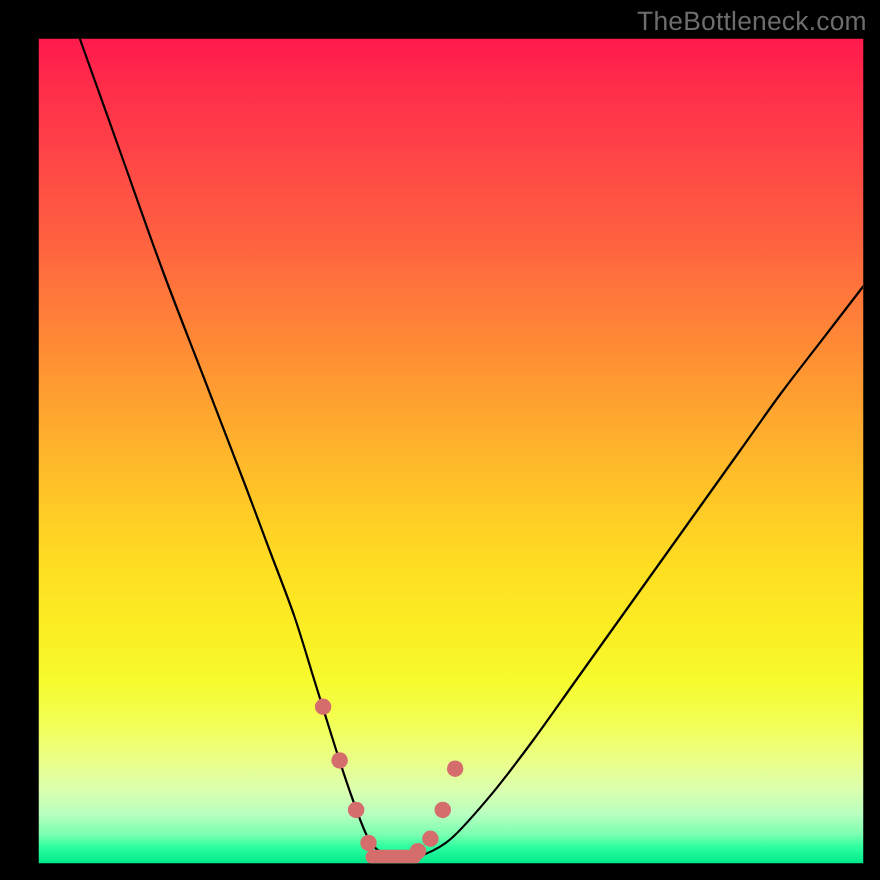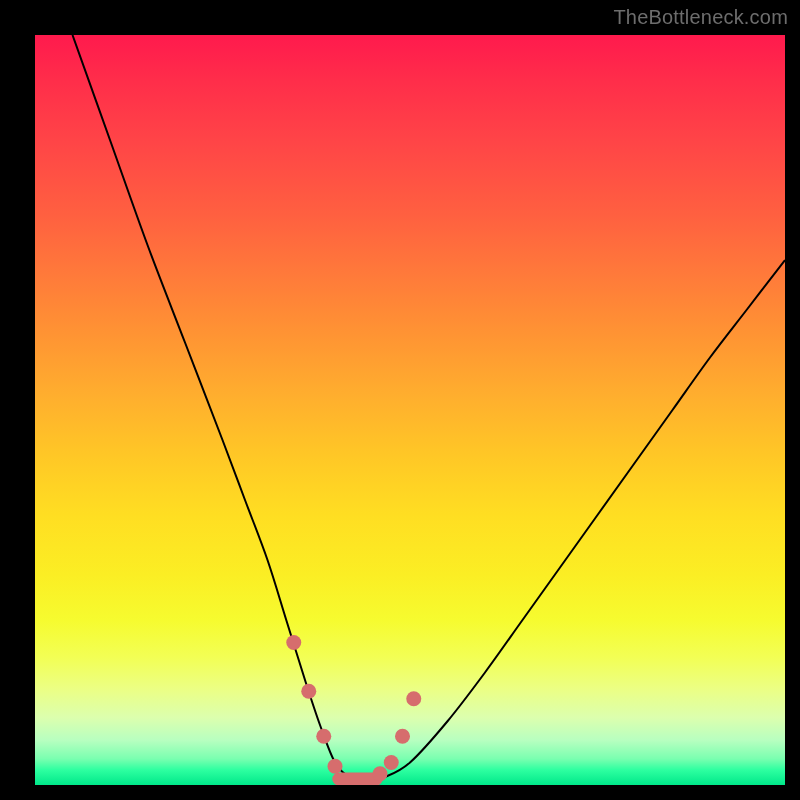--- a/index.html
+++ b/index.html
@@ -47,21 +47,21 @@
       #7affb0 96.5%,
       #2dffa0 98%,
       #00e88a 100%
     );
   }
   .watermark {
     position: absolute;
     top: 6px;
     right: 12px;
     color: #6d6d6d;
-    font-size: 20px;
+    font-size: 24px;
     font-weight: 500;
     letter-spacing: 0.2px;
     user-select: none;
   }
   svg.curves {
     position: absolute;
     inset: 0;
   }
   .curve-line {
     fill: none;

